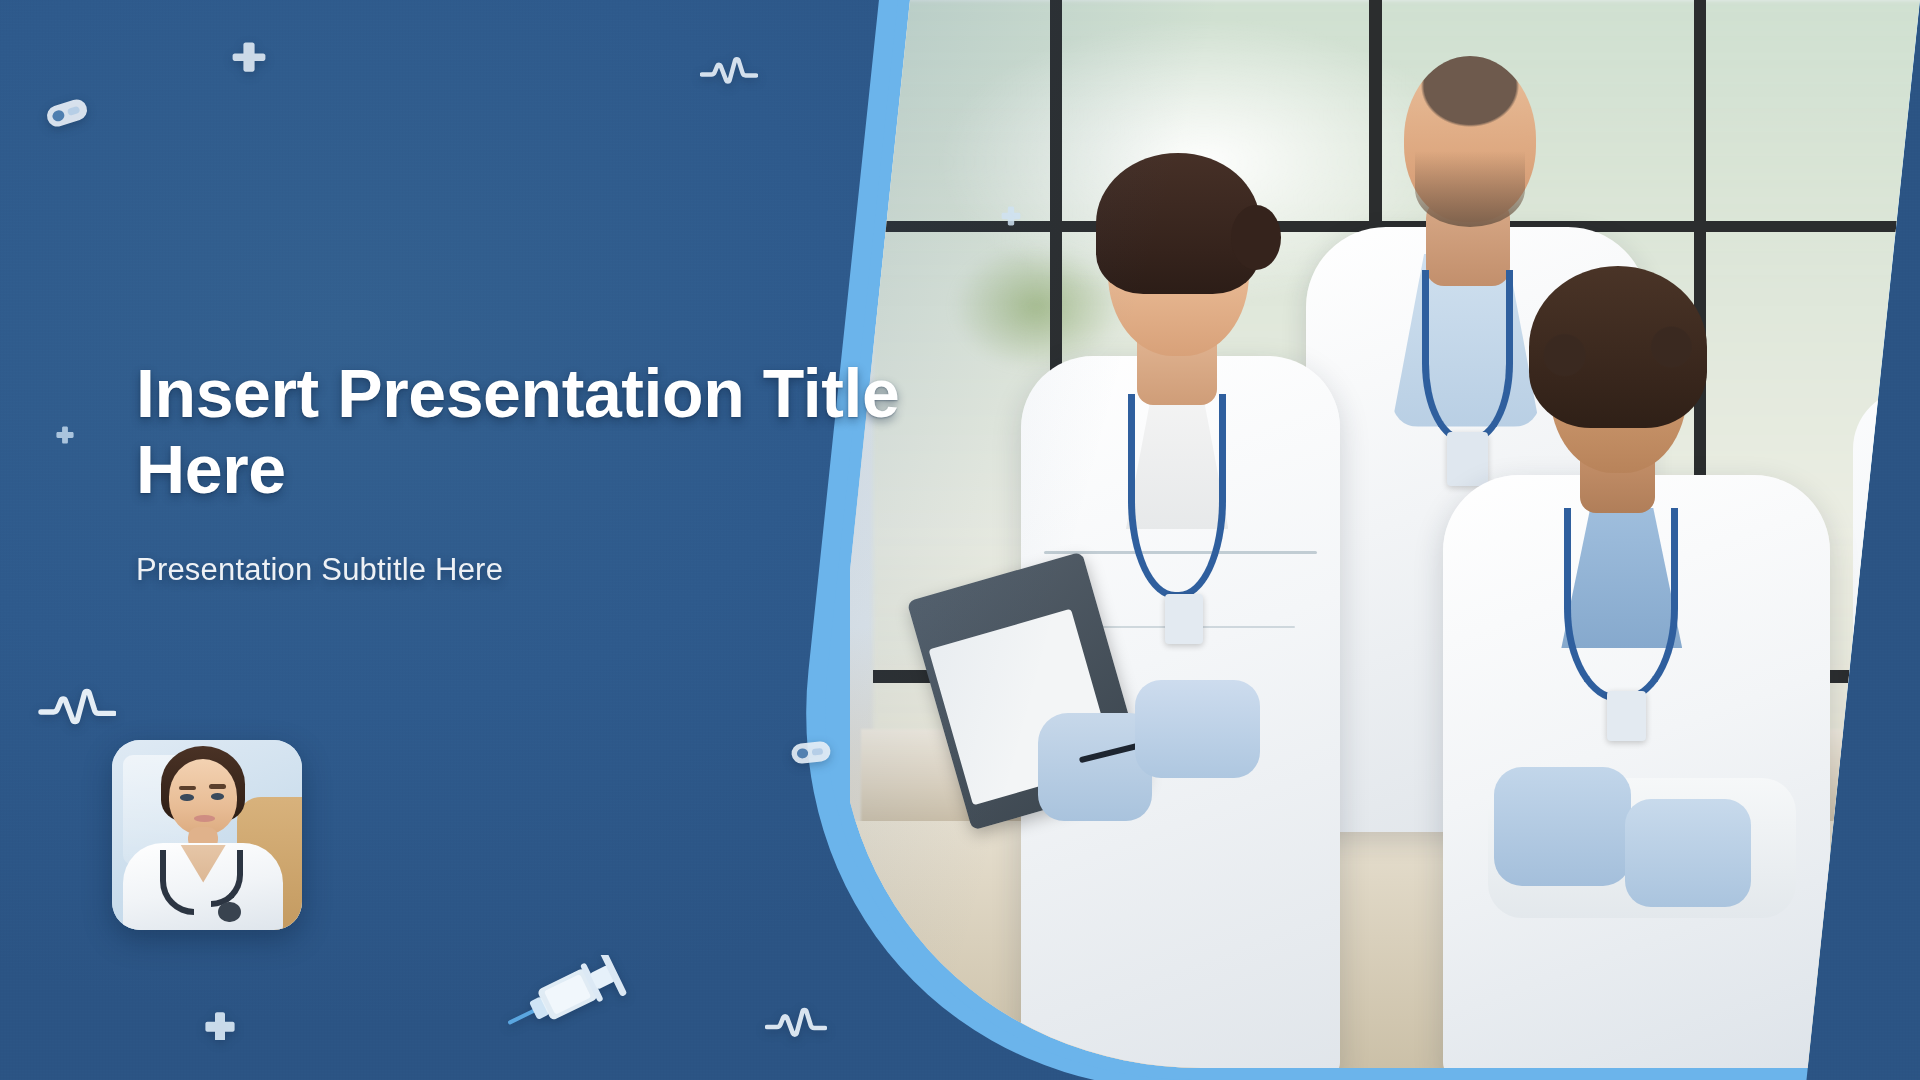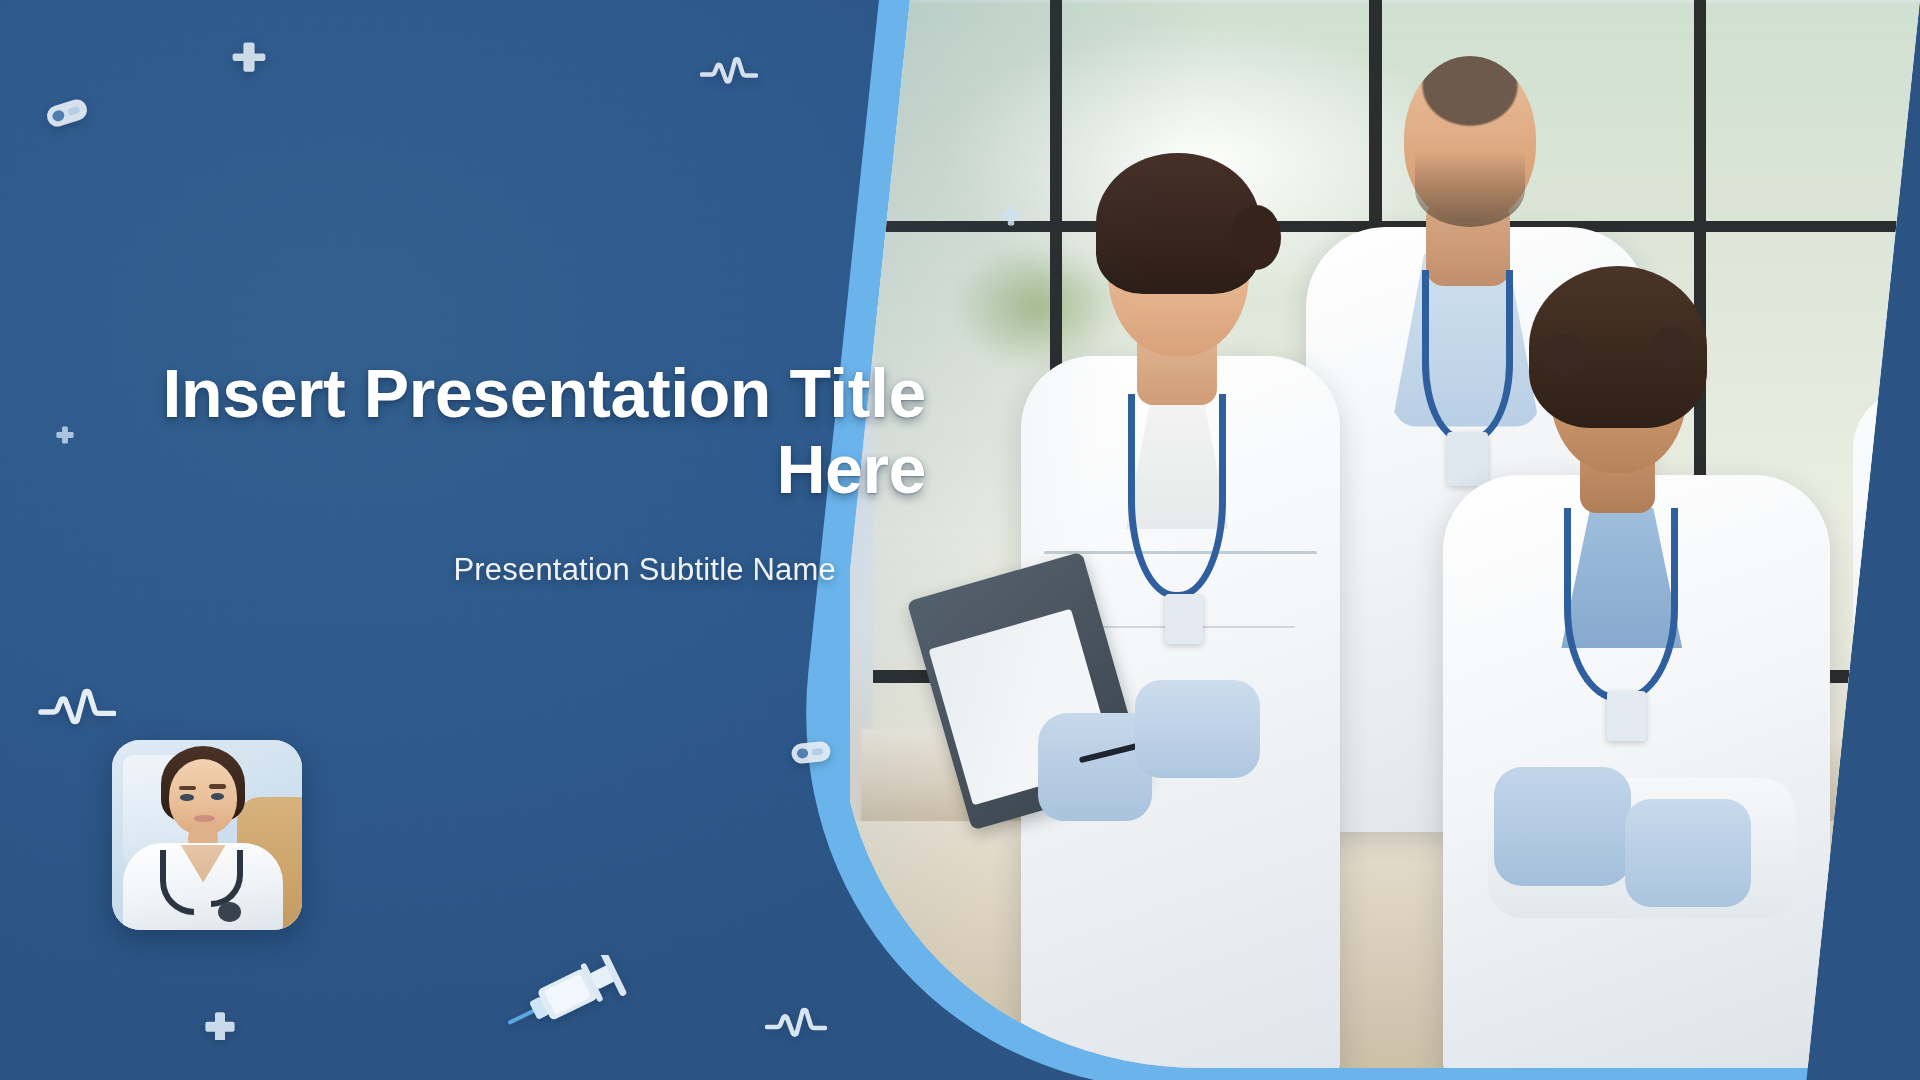--- a/index.html
+++ b/index.html
@@ -278,21 +278,21 @@
 
   .photo-tint{
     position:absolute; inset:0;
     background:linear-gradient(105deg, rgba(46,90,140,.16) 0%, rgba(46,90,140,0) 26%);
     pointer-events:none;
   }
 
   
   .content{
     position:absolute; left:0; top:0; width:900px; height:1080px;
-    padding:8px 0 0 136px; z-index:6;text-align:right;
+    padding:8px 0 0 136px; z-index:6;
   }
   .title{
     position:absolute; left:136px; top:355px; width:790px;
     font-size:68px; line-height:1.12; font-weight:700; color:#ffffff;
     letter-spacing:-.4px;
     text-shadow:0 4px 10px rgba(12,34,62,.42), 0 1px 2px rgba(12,34,62,.35);
   }
   .subtitle{
     position:absolute; left:136px; top:552px; width:700px;
     font-size:31px; font-weight:400; color:rgba(255,255,255,.92);
@@ -440,21 +440,21 @@
           <div class="photo-tint"></div>
         </div>
       </div>
     </div>
   </div>
 
   <div class="content">
 
     <div class="title">Insert Presentation Title Here</div>
 
-    <div class="subtitle">Presentation Subtitle Name</div>
+    <div class="subtitle">Presentation Subtitle Here</div>
 
     <div class="speaker">
       <div class="speaker-photo">
         <div class="sp sp-bg"></div>
         <div class="sp sp-chair"></div>
         <div class="sp sp-panel"></div>
         <div class="sp sp-hair"></div>
         <div class="sp sp-head"></div>
         <div class="sp sp-brow-l"></div>
         <div class="sp sp-brow-r"></div>

